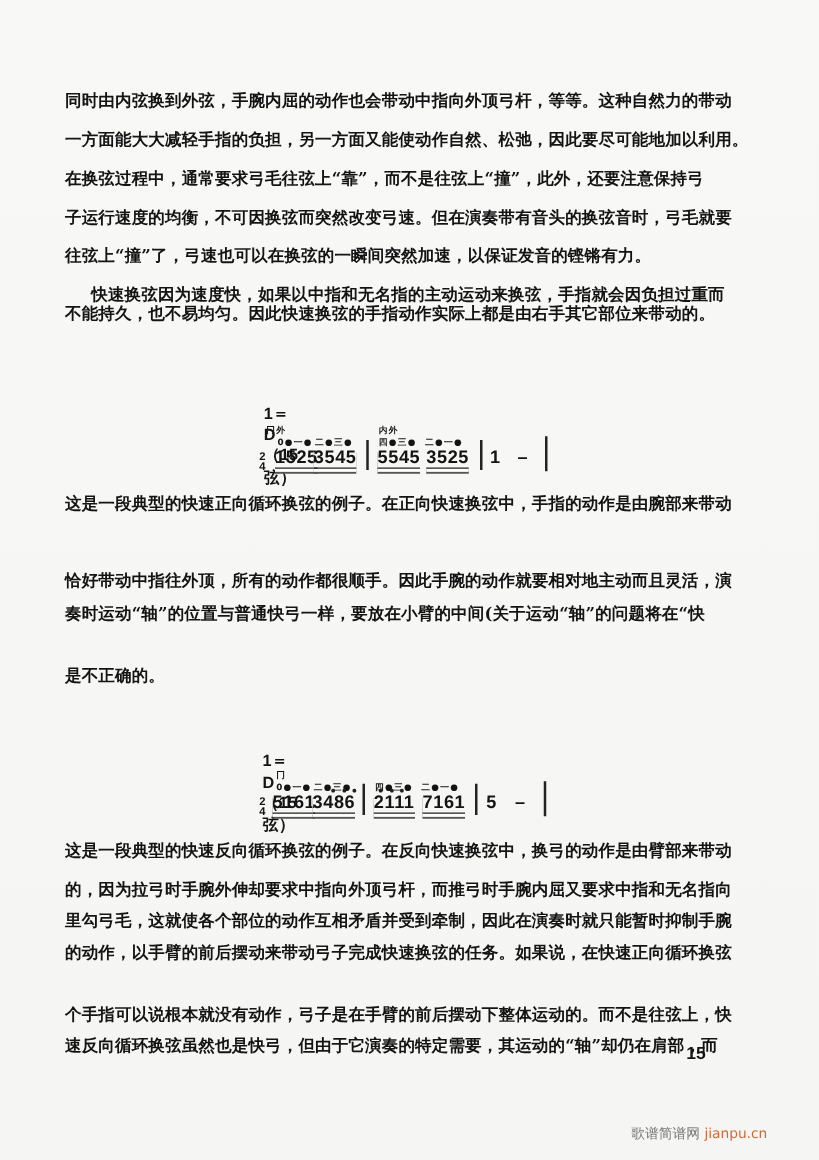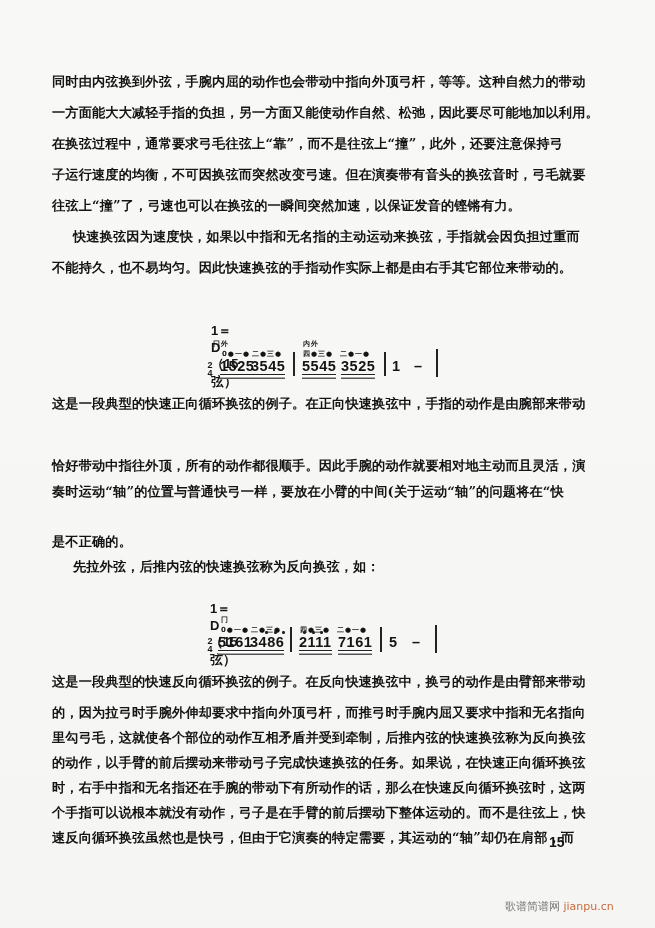--- a/index.html
+++ b/index.html
@@ -29,21 +29,21 @@
 
 <div class="page">
 
   <div class="line" style="top:74px">同时由内弦换到外弦，手腕内屈的动作也会带动中指向外顶弓杆，等等。这种自然力的带动</div>
   <div class="line" style="top:105px">一方面能大大减轻手指的负担，另一方面又能使动作自然、松弛，因此要尽可能地加以利用。</div>
   <div class="line" style="top:136px">在换弦过程中，通常要求弓毛往弦上“靠”，而不是往弦上“撞”，此外，还要注意保持弓</div>
   <div class="line" style="top:167px">子运行速度的均衡，不可因换弦而突然改变弓速。但在演奏带有音头的换弦音时，弓毛就要</div>
   <div class="line" style="top:198px">往弦上“撞”了，弓速也可以在换弦的一瞬间突然加速，以保证发音的铿锵有力。</div>
 
   <div class="line indent" style="top:229px">快速换弦因为速度快，如果以中指和无名指的主动运动来换弦，手指就会因负担过重而</div>
-  <div class="line" style="top:260px">不能持久，也不易均匀。因此快速换弦的手指动作实际上都是由右手其它部位来带动的。</div>
+  <div class="line" style="top:244px">不能持久，也不易均匀。因此快速换弦的手指动作实际上都是由右手其它部位来带动的。</div>
 
 
   <div class="notation">
     <div class="key" style="left:211px;top:322px">1＝D（15弦）</div>
     <div class="fing" style="left:213px;top:339px">冂外</div>
     <div class="fing" style="left:303px;top:339px">内外</div>
     <div class="fing" style="left:222px;top:349px">0●一●</div>
     <div class="fing" style="left:252px;top:349px">二●三●</div>
     <div class="fing" style="left:303px;top:349px">四●三●</div>
     <div class="fing" style="left:340px;top:349px">二●一●</div>
@@ -60,21 +60,20 @@
     <div class="notes" style="left:392px;top:358px">1</div>
     <div class="notes" style="left:414px;top:358px">–</div>
     <div class="bar" style="left:436px;top:349px;height:28px"></div>
   </div>
 
   <div class="line" style="top:396px">这是一段典型的快速正向循环换弦的例子。在正向快速换弦中，手指的动作是由腕部来带动</div>
   <div class="line" style="top:458px">恰好带动中指往外顶，所有的动作都很顺手。因此手腕的动作就要相对地主动而且灵活，演</div>
   <div class="line" style="top:484px">奏时运动“轴”的位置与普通快弓一样，要放在小臂的中间(关于运动“轴”的问题将在“快</div>
   <div class="line" style="top:534px">是不正确的。</div>
 
-  <div class="line indent" style="top:559px">先拉外弦，后推内弦的快速换弦称为反向换弦，如：</div>
 
   <div class="notation">
     <div class="key" style="left:210px;top:600px">1＝D（15弦）</div>
     <div class="fing" style="left:221px;top:615px">冂</div>
     <div class="fing" style="left:221px;top:625px">0●一●</div>
     <div class="fing" style="left:251px;top:625px">二●三●</div>
     <div class="fing" style="left:300px;top:625px">四●三●</div>
     <div class="fing" style="left:337px;top:625px">二●一●</div>
     <div class="ts" style="left:206px;top:637px">
       <div>2</div>
@@ -92,23 +91,22 @@
     <div class="dot" style="left:320px;top:631px"></div>
     <div class="notes" style="left:338px;top:634px"><span class="ul">7161</span></div>
     <div class="bar" style="left:380px;top:627px;height:25px"></div>
     <div class="notes" style="left:389px;top:634px">5</div>
     <div class="notes" style="left:412px;top:634px">–</div>
     <div class="bar" style="left:435px;top:625px;height:28px;width:1.5px"></div>
   </div>
 
   <div class="line" style="top:674px">这是一段典型的快速反向循环换弦的例子。在反向快速换弦中，换弓的动作是由臂部来带动</div>
   <div class="line" style="top:705px">的，因为拉弓时手腕外伸却要求中指向外顶弓杆，而推弓时手腕内屈又要求中指和无名指向</div>
-  <div class="line" style="top:730px">里勾弓毛，这就使各个部位的动作互相矛盾并受到牵制，后推内弦的快速换弦称为反向换弦</div>
+  <div class="line" style="top:730px">里勾弓毛，这就使各个部位的动作互相矛盾并受到牵制，因此在演奏时就只能暂时抑制手腕</div>
   <div class="line" style="top:755px">的动作，以手臂的前后摆动来带动弓子完成快速换弦的任务。如果说，在快速正向循环换弦</div>
-  <div class="line" style="top:780px">时，右手中指和无名指还在手腕的带动下有所动作的话，那么在快速反向循环换弦时，这两</div>
   <div class="line" style="top:805px">个手指可以说根本就没有动作，弓子是在手臂的前后摆动下整体运动的。而不是往弦上，快</div>
   <div class="line" style="top:830px">速反向循环换弦虽然也是快弓，但由于它演奏的特定需要，其运动的“轴”却仍在肩部，而</div>
 
   <div class="pagenum">15</div>
 
   <div class="watermark">
     <span>歌谱简谱网</span>
     <span class="url">jianpu.cn</span>
   </div>
 </div>

